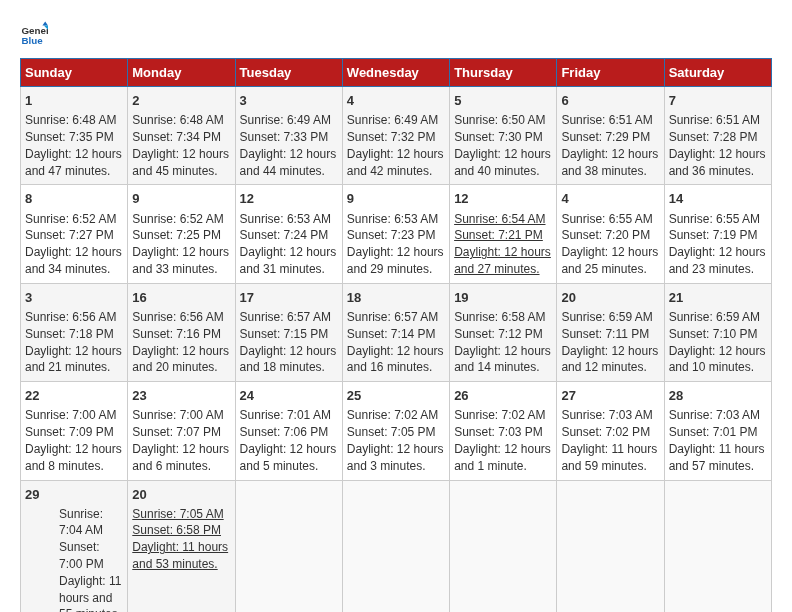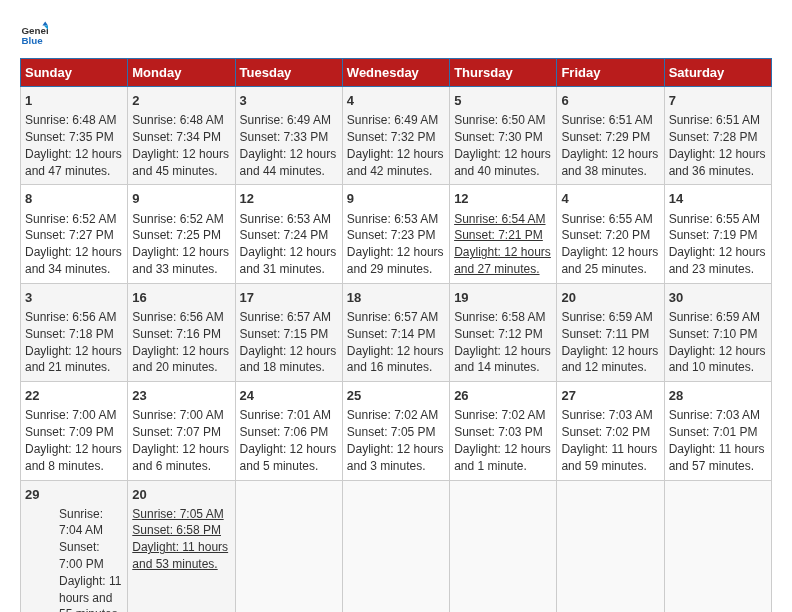--- a/index.html
+++ b/index.html
@@ -234,21 +234,21 @@
 Sunset: 7:12 PM
 Daylight: 12 hours and 14 minutes.</div>
         </td>
         <td>
           <span class="day-num">20</span>
           <div class="day-info" style="white-space: pre-line;">Sunrise: 6:59 AM
 Sunset: 7:11 PM
 Daylight: 12 hours and 12 minutes.</div>
         </td>
         <td>
-          <span class="day-num">30</span>
+          <span class="day-num">21</span>
           <div class="day-info" style="white-space: pre-line;">Sunrise: 6:59 AM
 Sunset: 7:10 PM
 Daylight: 12 hours and 10 minutes.</div>
         </td>
       </tr>
       <tr>
         <td>
           <span class="day-num">22</span>
           <div class="day-info" style="white-space: pre-line;">Sunrise: 7:00 AM
 Sunset: 7:09 PM

